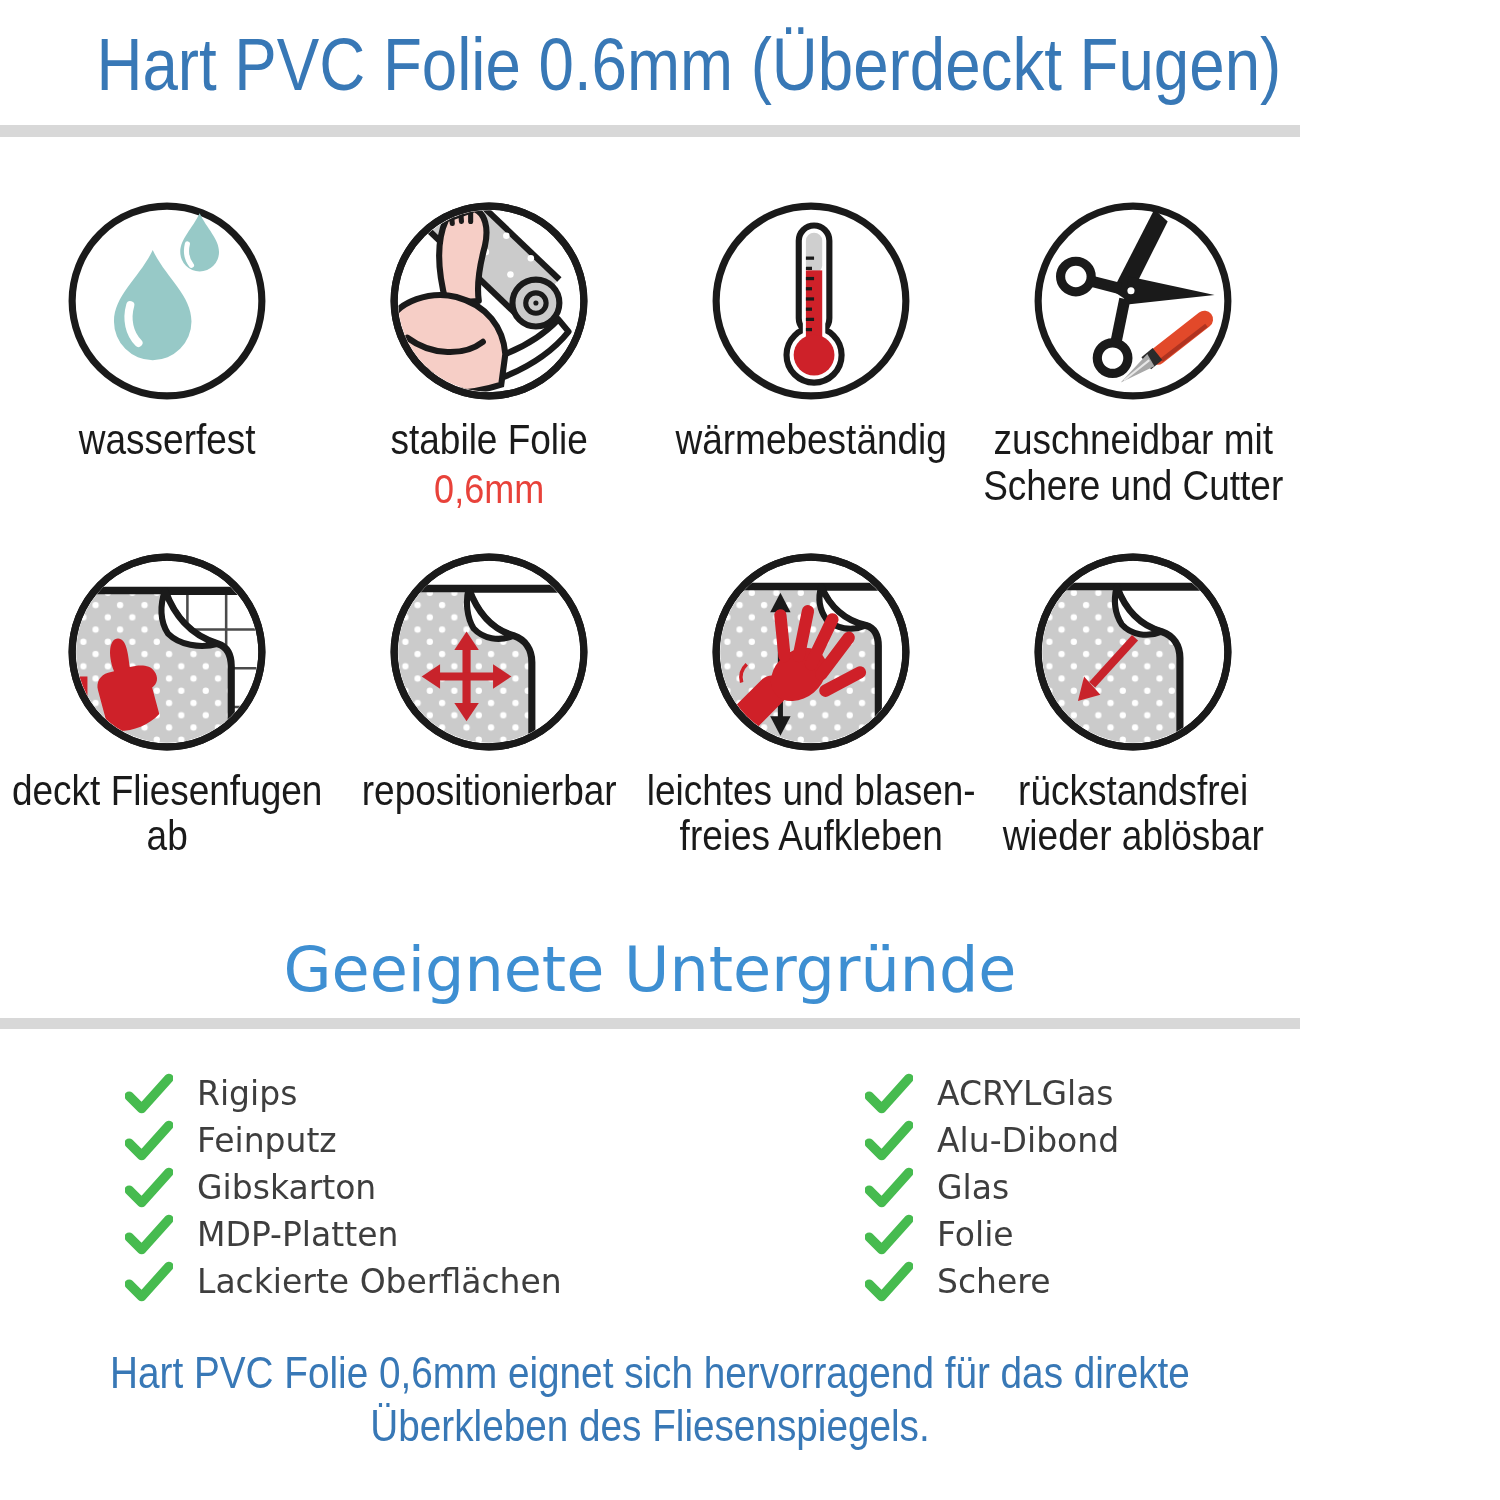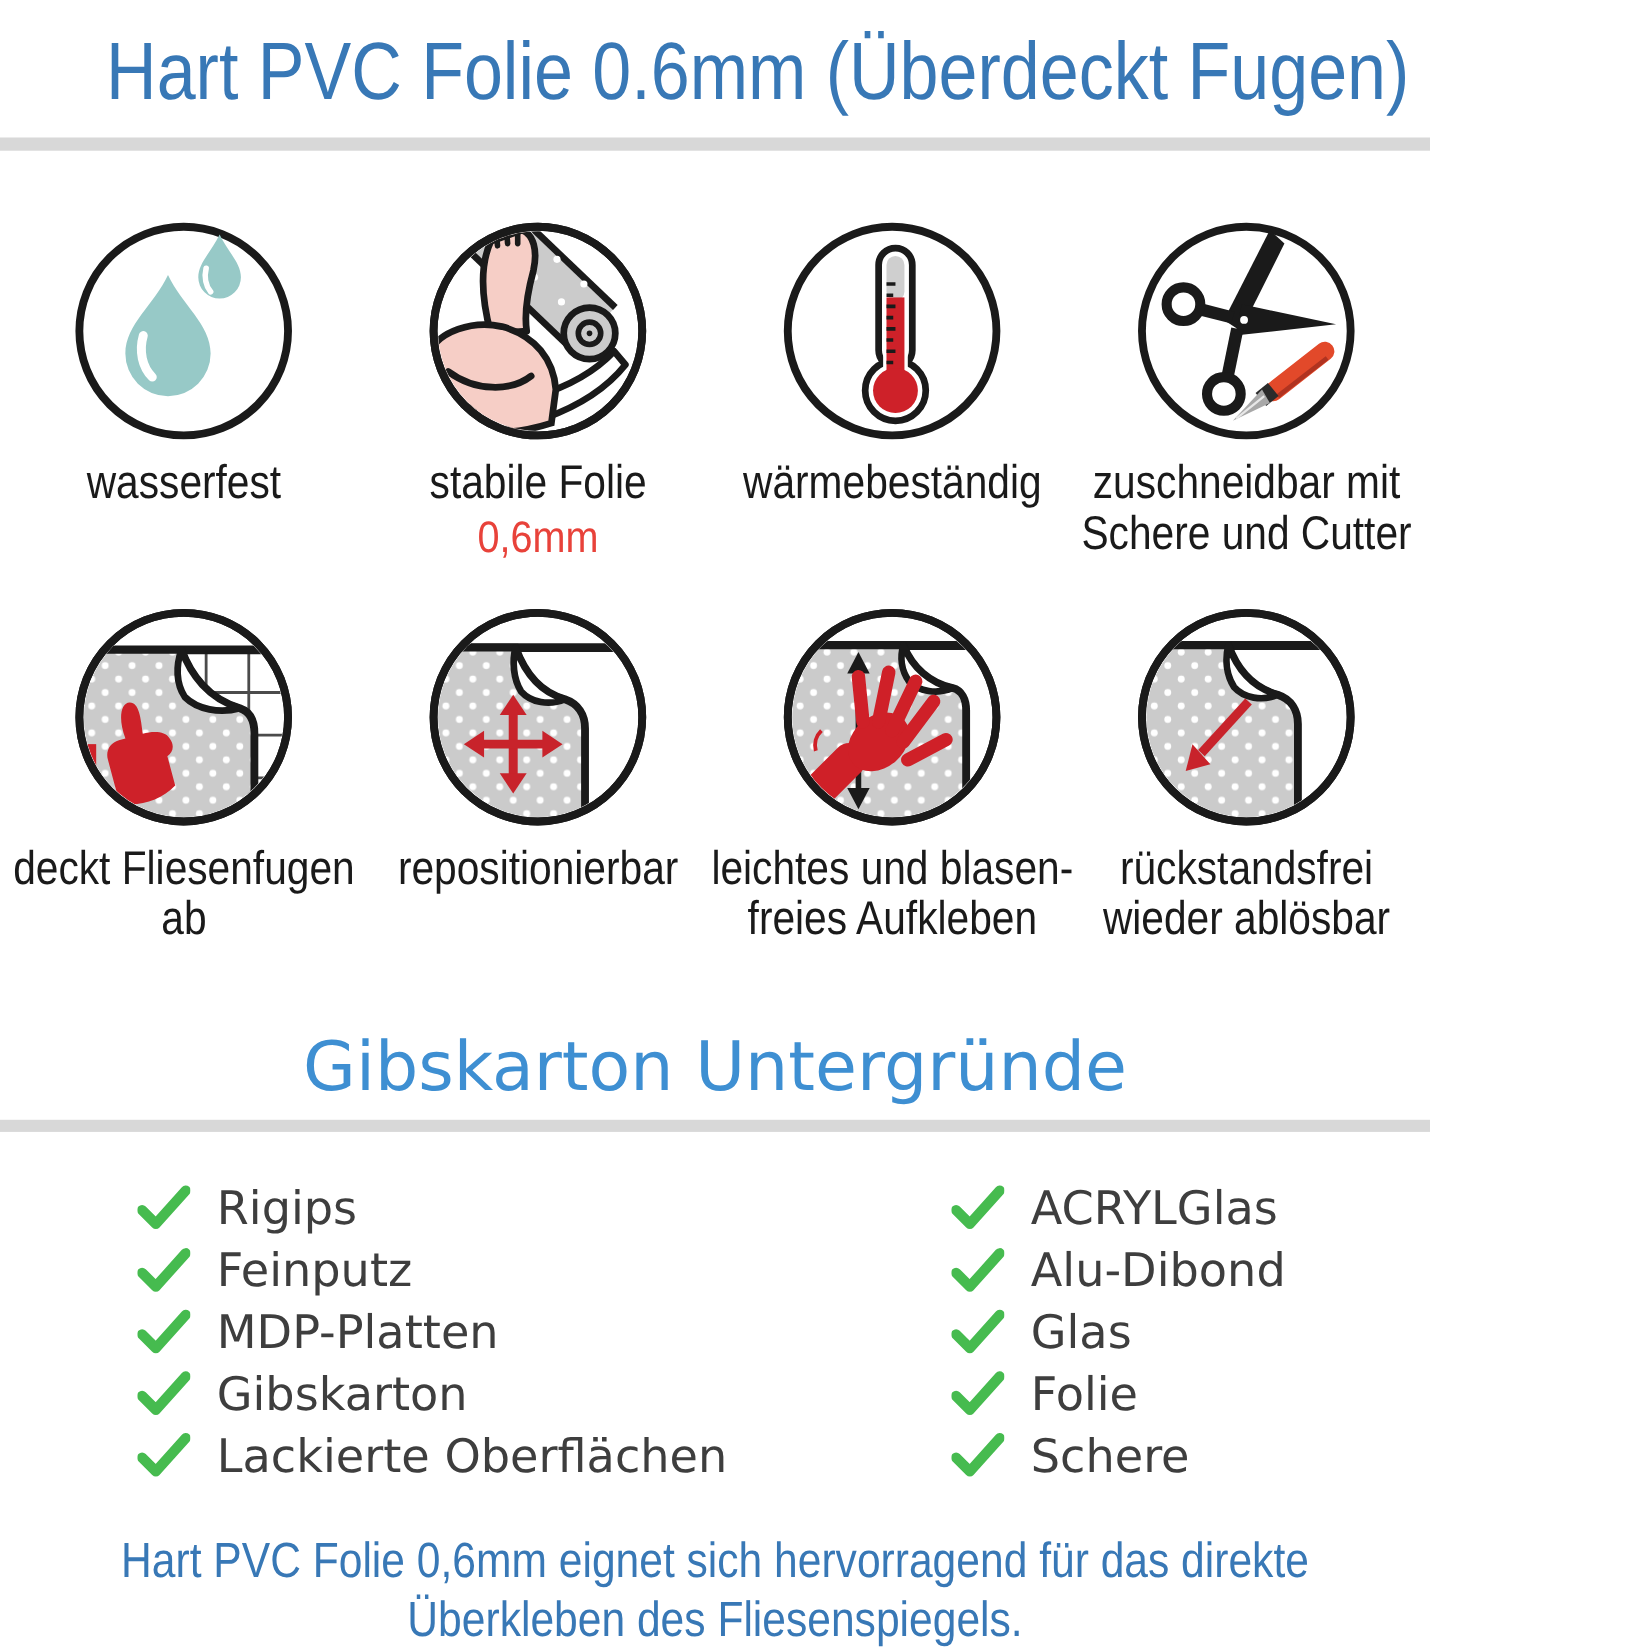--- a/index.html
+++ b/index.html
@@ -16,21 +16,21 @@
   .icon{width:204px;height:204px;}
   .flabel{margin-top:14px;font-size:43px;line-height:1.06;color:#1a1a1a;text-align:center;
           white-space:pre-line;width:120%;transform:scaleX(.86);transform-origin:50% 0;}
   .fsub{margin-top:4px;font-size:40px;color:#E8423A;text-align:center;transform:scaleX(.9);}
   .subheading{margin-top:74px;text-align:center;font-family:"DejaVu Sans",sans-serif;
           font-size:62px;color:#3E8FD2;}
   .substrates{display:flex;margin-top:44px;padding-left:125px;
           font-family:"DejaVu Sans",sans-serif;color:#3E3E3E;}
   .col-left{width:640px;}
   .col-right{padding-left:100px;}
-  .item{display:flex;align-items:center;gap:24px;font-size:42px;line-height:1.22;margin-bottom:5px;}
+  .item{display:flex;align-items:center;gap:24px;font-size:33px;line-height:1.22;margin-bottom:5px;}
   .check{width:48px;height:42px;flex:0 0 auto;}
   .footer{margin-top:38px;text-align:center;font-size:45px;line-height:1.18;color:#3878B6;
           white-space:pre-line;transform:scaleX(.86);}
 </style>
 </head>
 <body>
 
 <div class="page">
 
   <div class="title-wrap">
@@ -265,48 +265,48 @@
           <line x1="102" y1="86" x2="60" y2="132" stroke="#C8232B" stroke-width="8"></line>
           <polygon points="46,148 68,142 52,124" fill="#C8232B"></polygon>
         </g>
         <circle cx="100" cy="100" r="93" fill="none" stroke="#1a1a1a" stroke-width="7"></circle>
       </svg>
       <div class="flabel">rückstandsfrei
 wieder ablösbar</div>
     </div>
   </div>
 
-  <div class="subheading">Gibskarton Untergründe</div>
+  <div class="subheading">Geeignete Untergründe</div>
   <div class="divider div2"></div>
 
   <div class="substrates">
     <div class="col-left">
       <div class="item">
         <svg class="check" viewBox="0 0 46 40">
             <path d="M4,22 L16,34 L42,5" fill="none" stroke="#46BB4F" stroke-width="9" stroke-linecap="round" stroke-linejoin="round"></path>
           </svg>
         <span>Rigips</span>
       </div>
       <div class="item">
         <svg class="check" viewBox="0 0 46 40">
             <path d="M4,22 L16,34 L42,5" fill="none" stroke="#46BB4F" stroke-width="9" stroke-linecap="round" stroke-linejoin="round"></path>
           </svg>
         <span>Feinputz</span>
       </div>
       <div class="item">
         <svg class="check" viewBox="0 0 46 40">
             <path d="M4,22 L16,34 L42,5" fill="none" stroke="#46BB4F" stroke-width="9" stroke-linecap="round" stroke-linejoin="round"></path>
           </svg>
+        <span>Gibskarton</span>
+      </div>
+      <div class="item">
+        <svg class="check" viewBox="0 0 46 40">
+            <path d="M4,22 L16,34 L42,5" fill="none" stroke="#46BB4F" stroke-width="9" stroke-linecap="round" stroke-linejoin="round"></path>
+          </svg>
         <span>MDP-Platten</span>
-      </div>
-      <div class="item">
-        <svg class="check" viewBox="0 0 46 40">
-            <path d="M4,22 L16,34 L42,5" fill="none" stroke="#46BB4F" stroke-width="9" stroke-linecap="round" stroke-linejoin="round"></path>
-          </svg>
-        <span>Gibskarton</span>
       </div>
       <div class="item">
         <svg class="check" viewBox="0 0 46 40">
             <path d="M4,22 L16,34 L42,5" fill="none" stroke="#46BB4F" stroke-width="9" stroke-linecap="round" stroke-linejoin="round"></path>
           </svg>
         <span>Lackierte Oberflächen</span>
       </div>
     </div>
     <div class="col-right">
       <div class="item">

